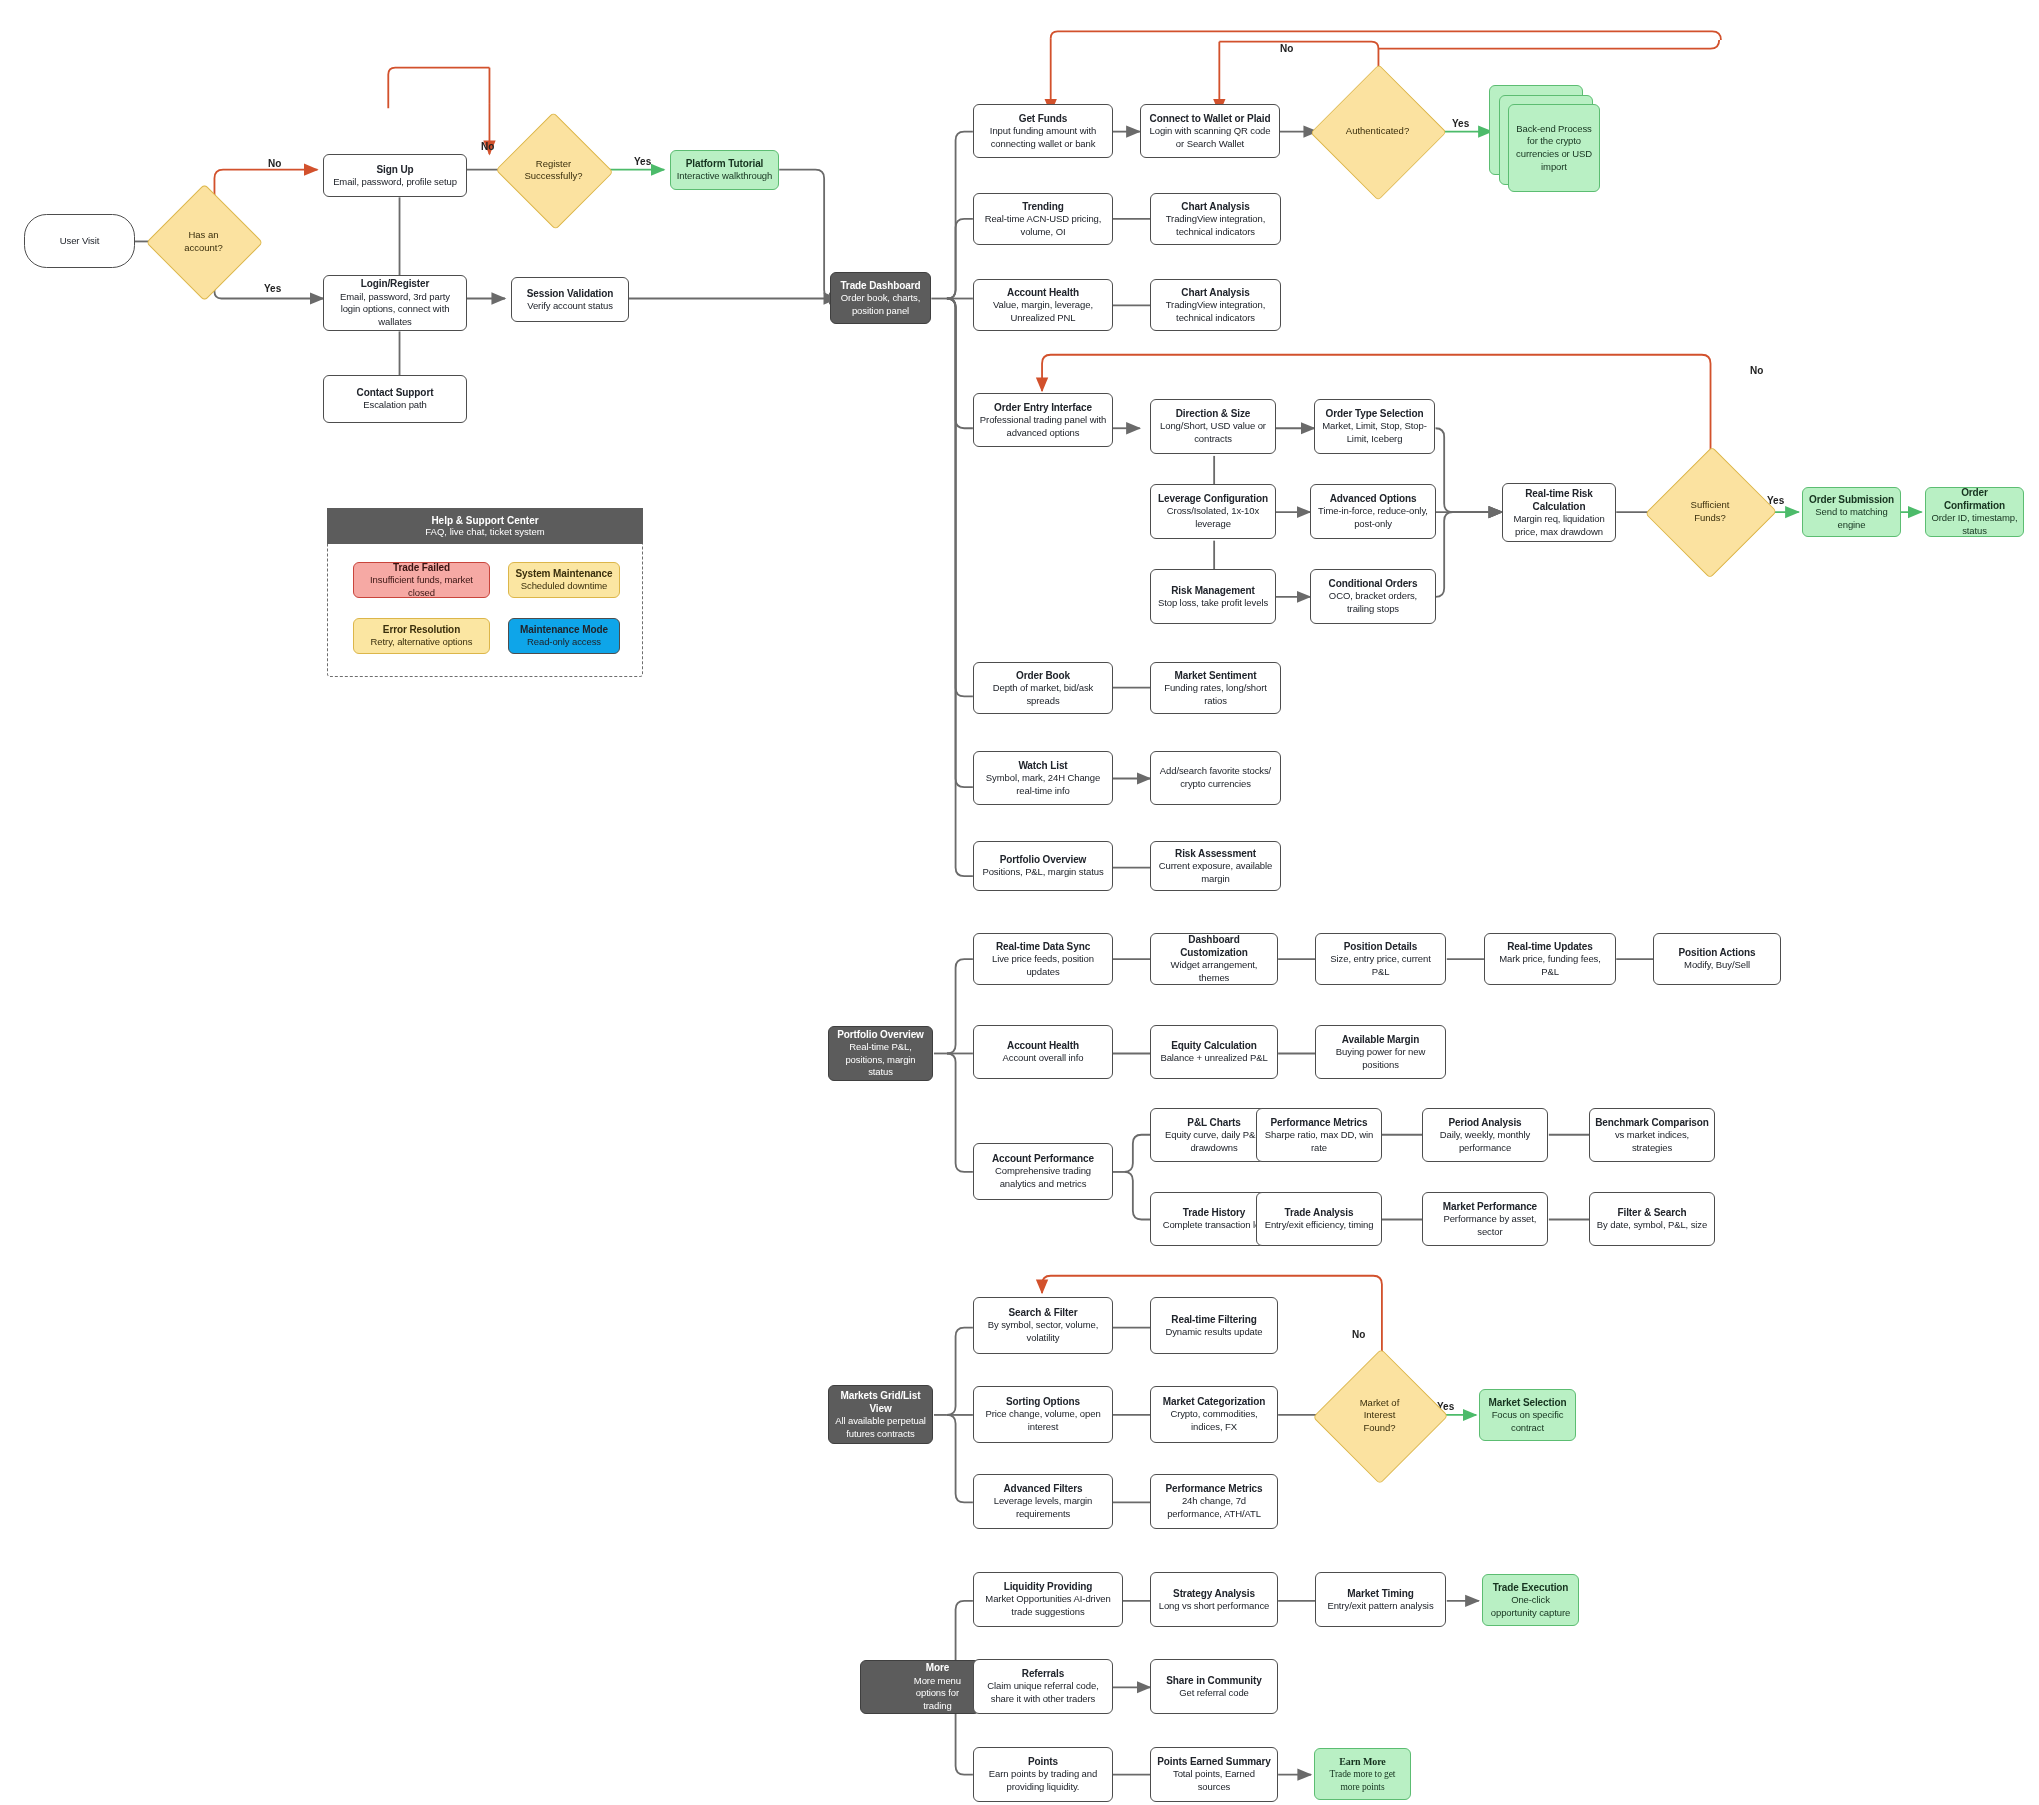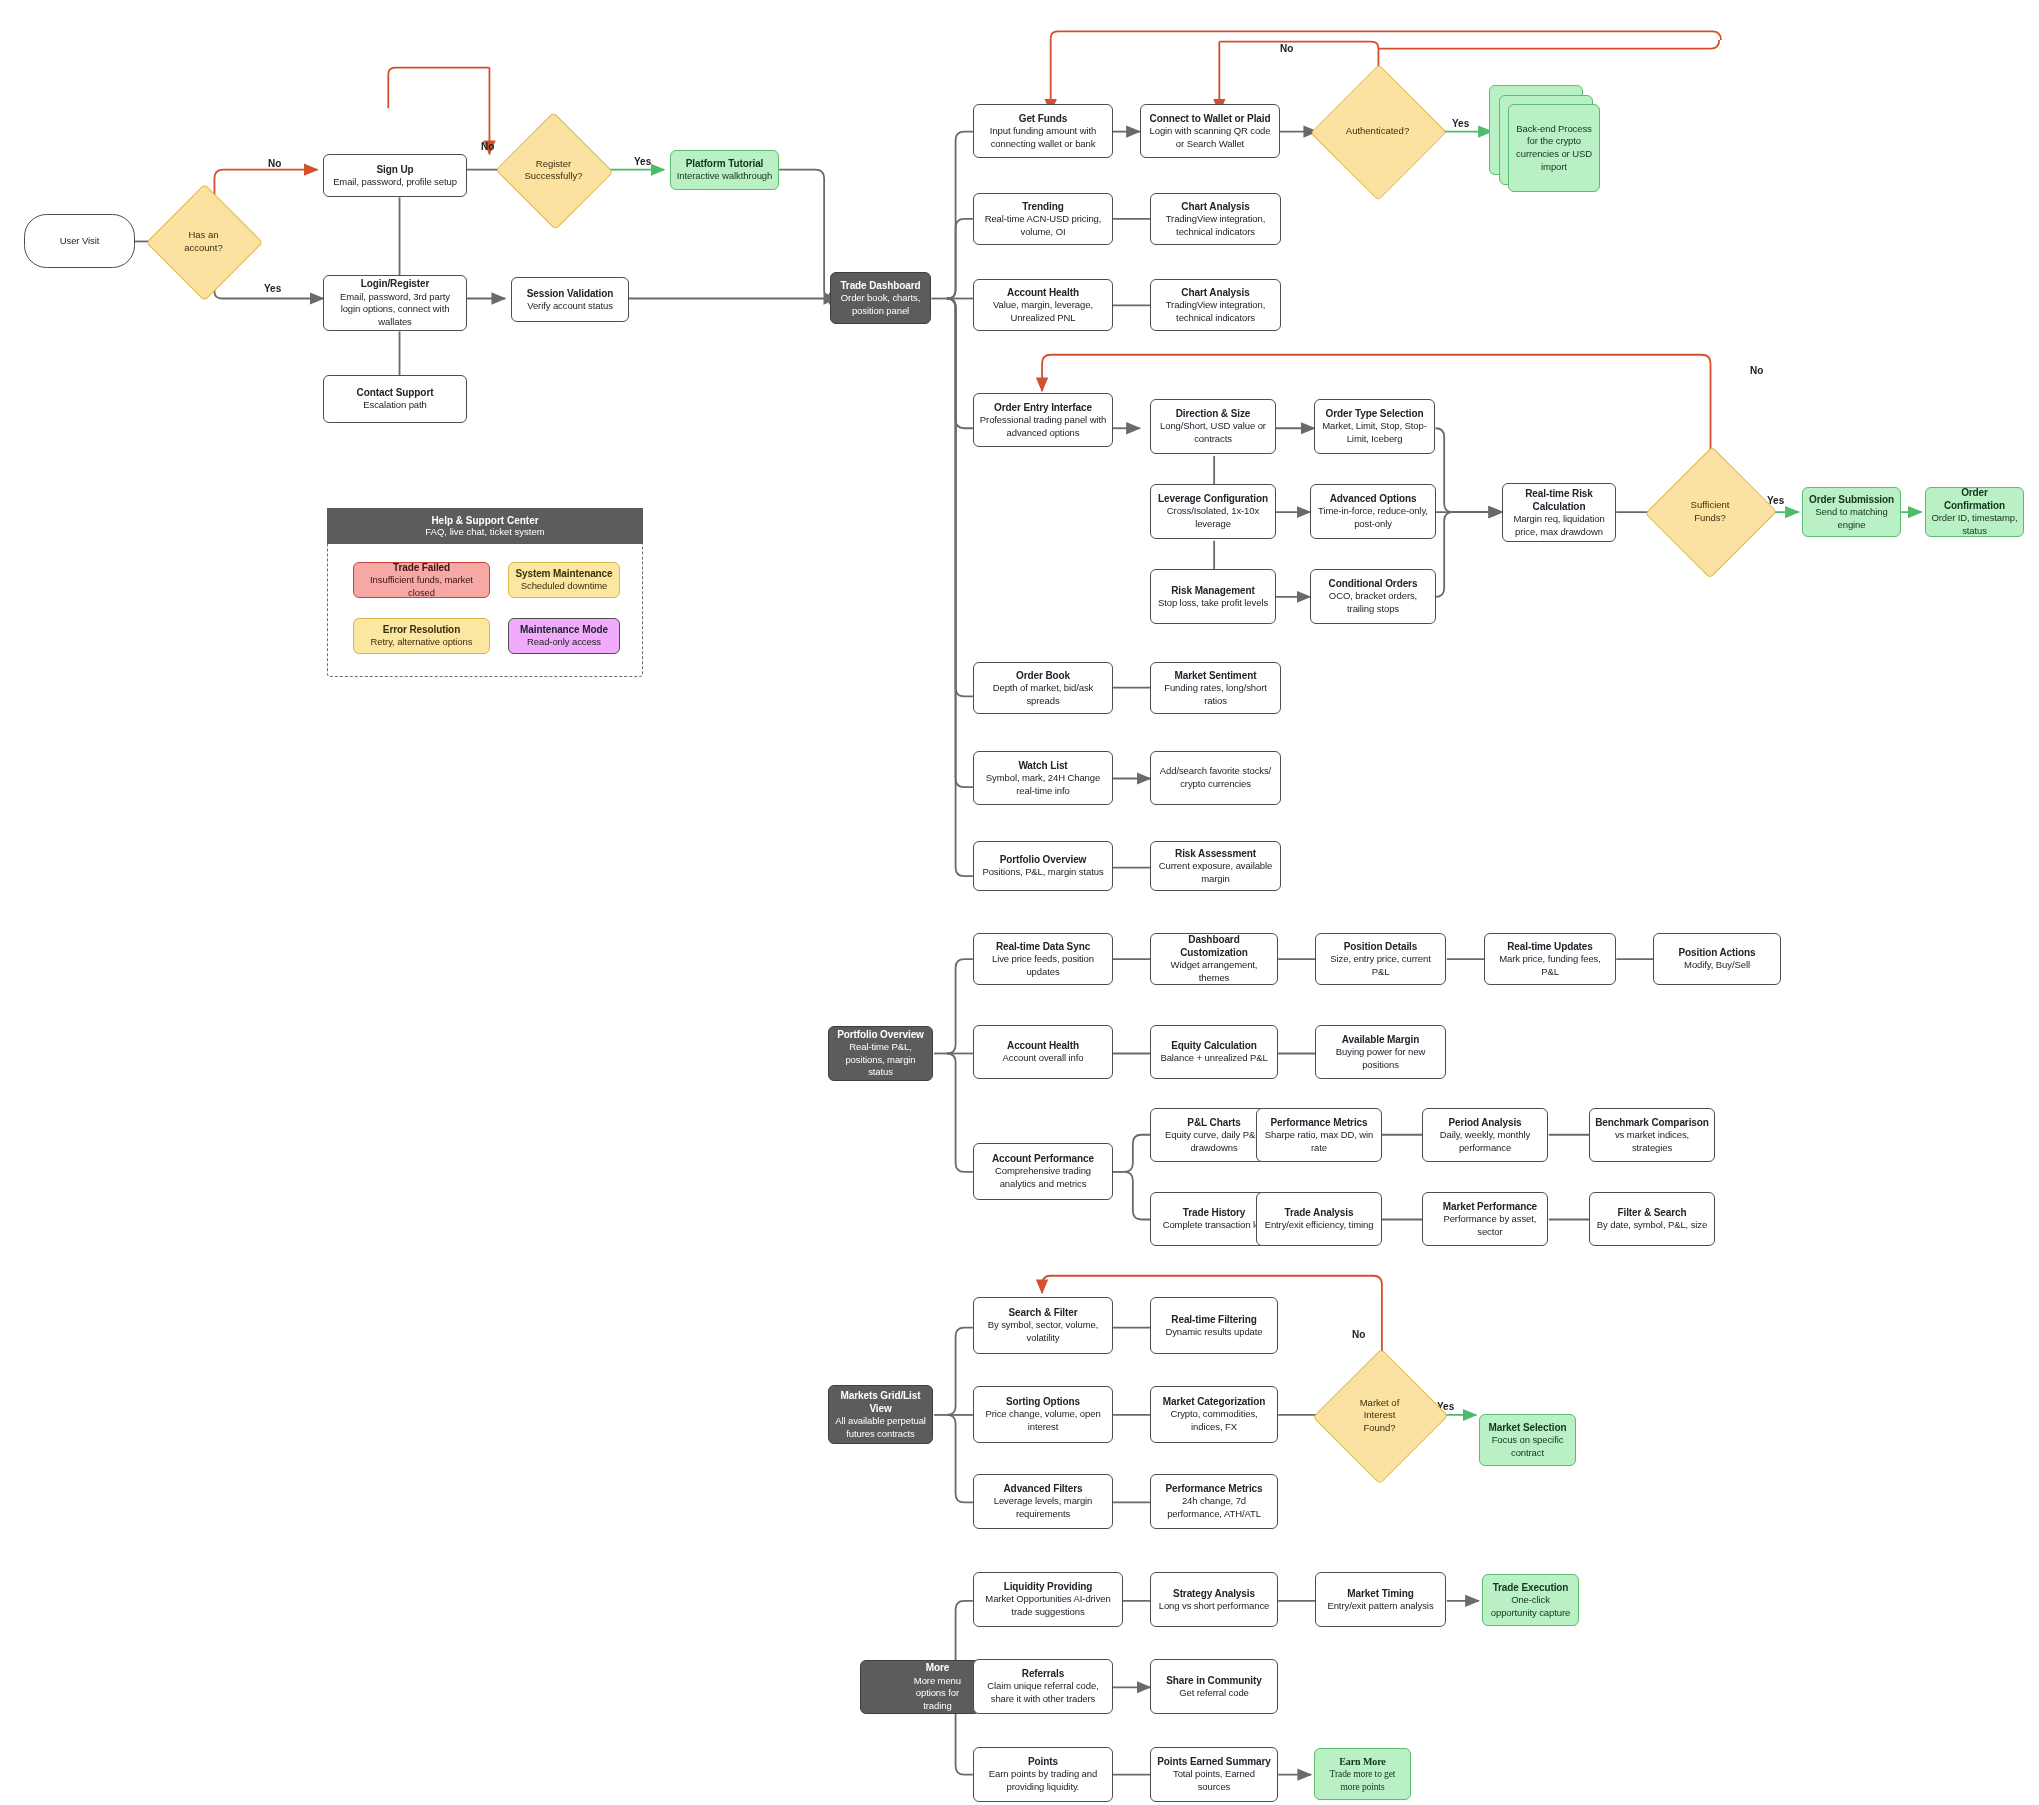--- a/index.html
+++ b/index.html
@@ -10,21 +10,21 @@
         align-items:center;justify-content:center;text-align:center;
         border:1.4px solid #4d4d4d;border-radius:6px;background:#ffffff;color:#20242b;
         padding:2.6px 5.2px;}
   .node .t{font-weight:bold;font-size:10px;line-height:1.32;letter-spacing:-0.1px;}
   .node .s{font-size:9.5px;line-height:1.34;letter-spacing:-0.1px;}
   .node .t:empty,.node .s:empty{display:none;}
   .dark{background:#5c5c5c;border-color:#3f3f3f;color:#ffffff;}
   .green{background:#b9f0c4;border-color:#5cbd72;color:#16331f;}
   .red{background:#f6a9a4;border-color:#c9453c;color:#3a1513;}
   .yellowbox{background:#fbe6a2;border-color:#dcb64a;color:#3a2f0d;}
-  .plain{background:#f0abfc;border-color:#4d4d4d;}
+  .plain{background:#0ea5e9;border-color:#4d4d4d;}
   .stadium{border-radius:22.5px;}
   .diamond{position:absolute;display:flex;align-items:center;justify-content:center;}
   .diamond .dshape{position:absolute;left:0;top:0;width:100%;height:100%;
      background:#fbe2a0;border:1.4px solid #dcb64a;transform:rotate(45deg);border-radius:4.3px;}
   .diamond .dlabel{position:relative;text-align:center;font-size:9.5px;line-height:1.3;color:#3a2f0d;z-index:2;}
   .stackwrap{position:absolute;}
   .stackwrap .sheet{position:absolute;border:1.4px solid #5cbd72;background:#b9f0c4;border-radius:6px;}
   .edge-label{position:absolute;font-size:10px;font-weight:bold;color:#222;}
   .group-box{position:absolute;border:1.7px dashed #6d6d6d;border-radius:3.5px;background:#ffffff;box-sizing:border-box;}
   .group-head{position:absolute;background:#5c5c5c;color:#fff;display:flex;flex-direction:column;
@@ -478,21 +478,21 @@
 <div class="node" style="left:1150px;top:1386px;width:128px;height:57px;">
   <div class="t">Market Categorization</div>
   <div class="s">Crypto, commodities, indices, FX</div>
 </div>
 <div class="diamond" style="left:1333px;top:1368px;width:93px;height:95px;">
   <div class="dshape"></div>
   <div class="dlabel"><span style="white-space:pre-line;">Market of
 Interest
 Found?</span></div>
 </div>
-<div class="node green" style="left:1479px;top:1389px;width:97px;height:52px;margin-top:25px;">
+<div class="node green" style="left:1479px;top:1389px;width:97px;height:52px;">
   <div class="t">Market Selection</div>
   <div class="s">Focus on specific contract</div>
 </div>
 <div class="node" style="left:973px;top:1474px;width:140px;height:55px;">
   <div class="t">Advanced Filters</div>
   <div class="s">Leverage levels, margin requirements</div>
 </div>
 <div class="node" style="left:1150px;top:1474px;width:128px;height:55px;">
   <div class="t">Performance Metrics</div>
   <div class="s">24h change, 7d performance, ATH/ATL</div>

